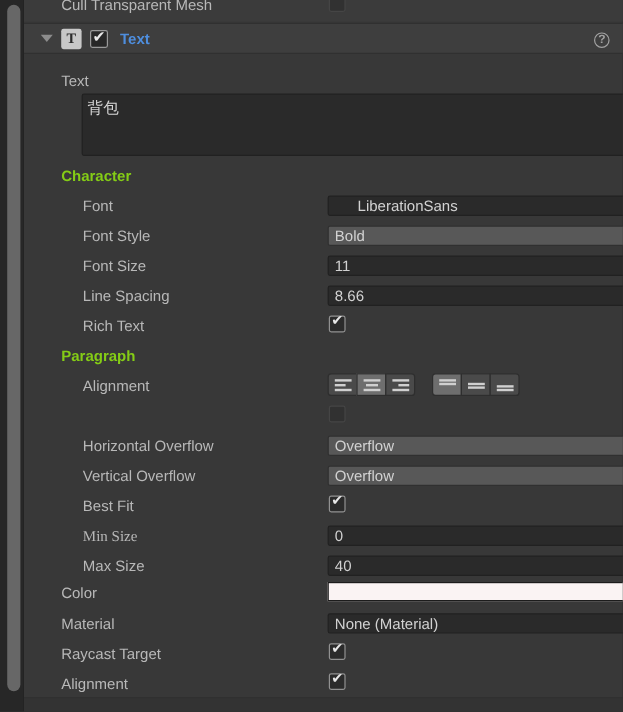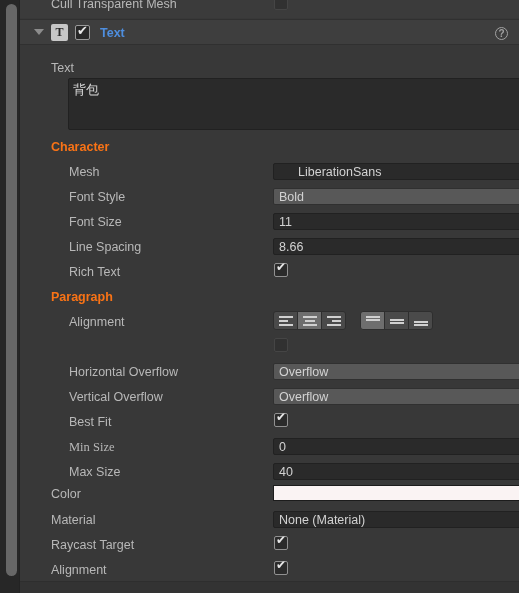--- a/index.html
+++ b/index.html
@@ -40,21 +40,21 @@
     box-sizing: border-box;
   }
 
   .lbl {
     position: absolute;
     color: #b8b8b8;
     font-size: 12.5px;
     line-height: 16px;
     white-space: nowrap;
   }
-  .lbl.bold { color: #f97316; font-weight: bold; }
+  .lbl.bold { color: #84cc16; font-weight: bold; }
   .lbl.ind0 { left: 31px; }
   .lbl.ind1 { left: 49px; }
 
   
   .toprow {
     position: absolute; left: 0; top: 0;
     width: 500px; height: 18px;
     background: #3b3b3b;
   }
   .toprow .lbl { top: -4px; }
@@ -275,21 +275,21 @@
       <div class="help-icon">?</div>
     </div>
 
     <span class="lbl ind0" style="top:60px;">Text</span>
     <div class="textarea">
       <span>背包</span>
     </div>
 
     <span class="lbl ind0 bold" style="top:139px;">Character</span>
 
-    <span class="lbl ind1" style="top:164px;">Mesh</span>
+    <span class="lbl ind1" style="top:164px;">Font</span>
     <span class="aa-icon" style="top:166px;">Aa</span>
     <div class="field objref withicon" style="top:163px;">LiberationSans</div>
 
     <span class="lbl ind1" style="top:189px;">Font Style</span>
     <div class="field popup" style="top:188px;">Bold</div>
 
     <span class="lbl ind1" style="top:214px;">Font Size</span>
     <div class="field input" style="top:213px;">11</div>
 
     <span class="lbl ind1" style="top:239px;">Line Spacing</span>

